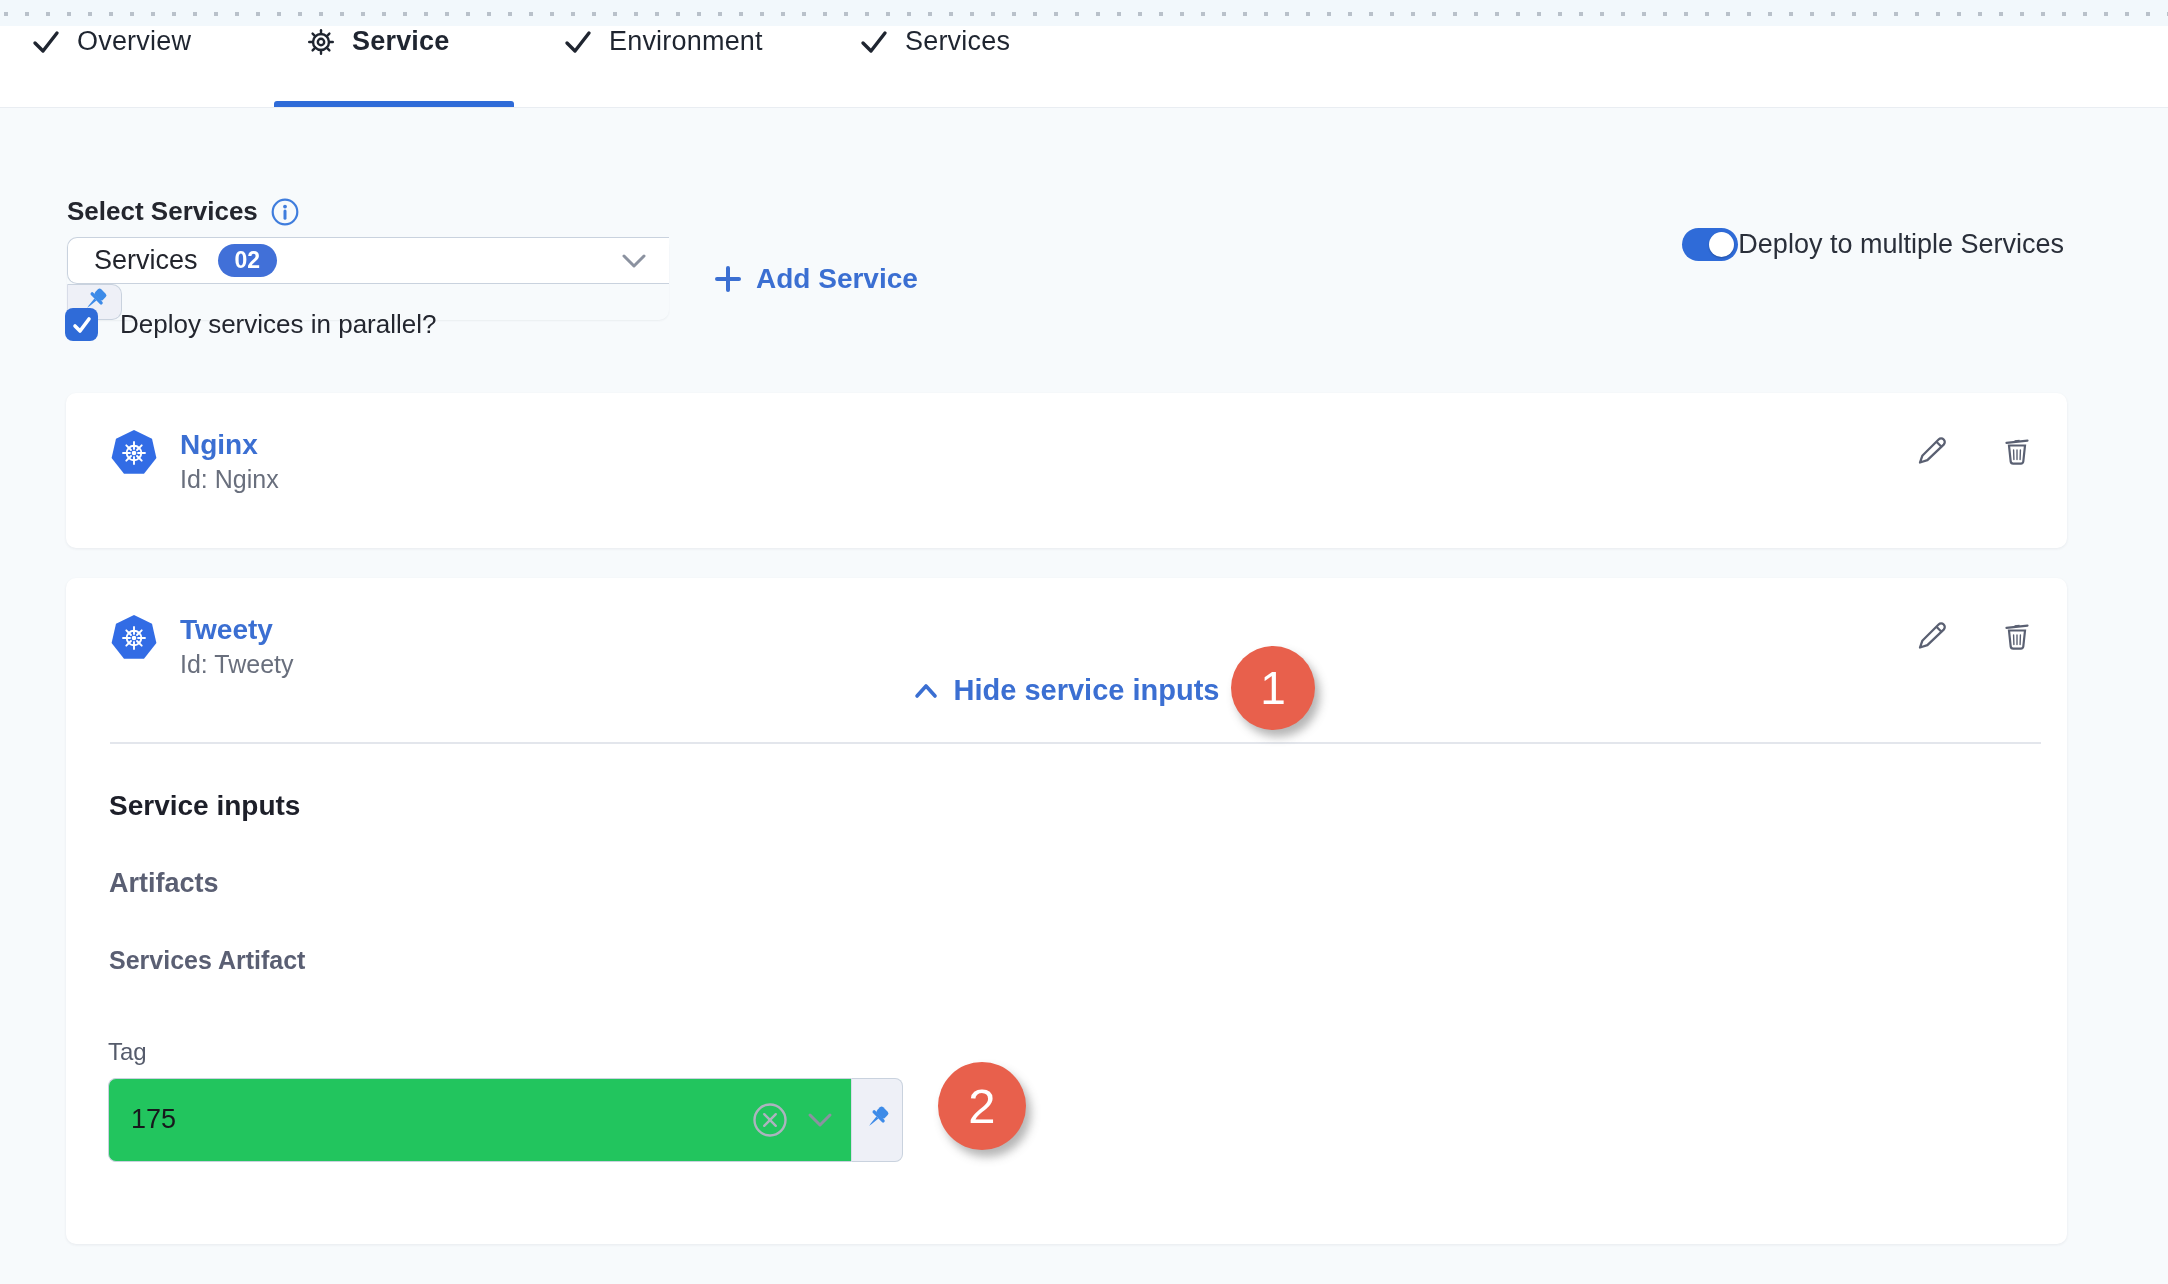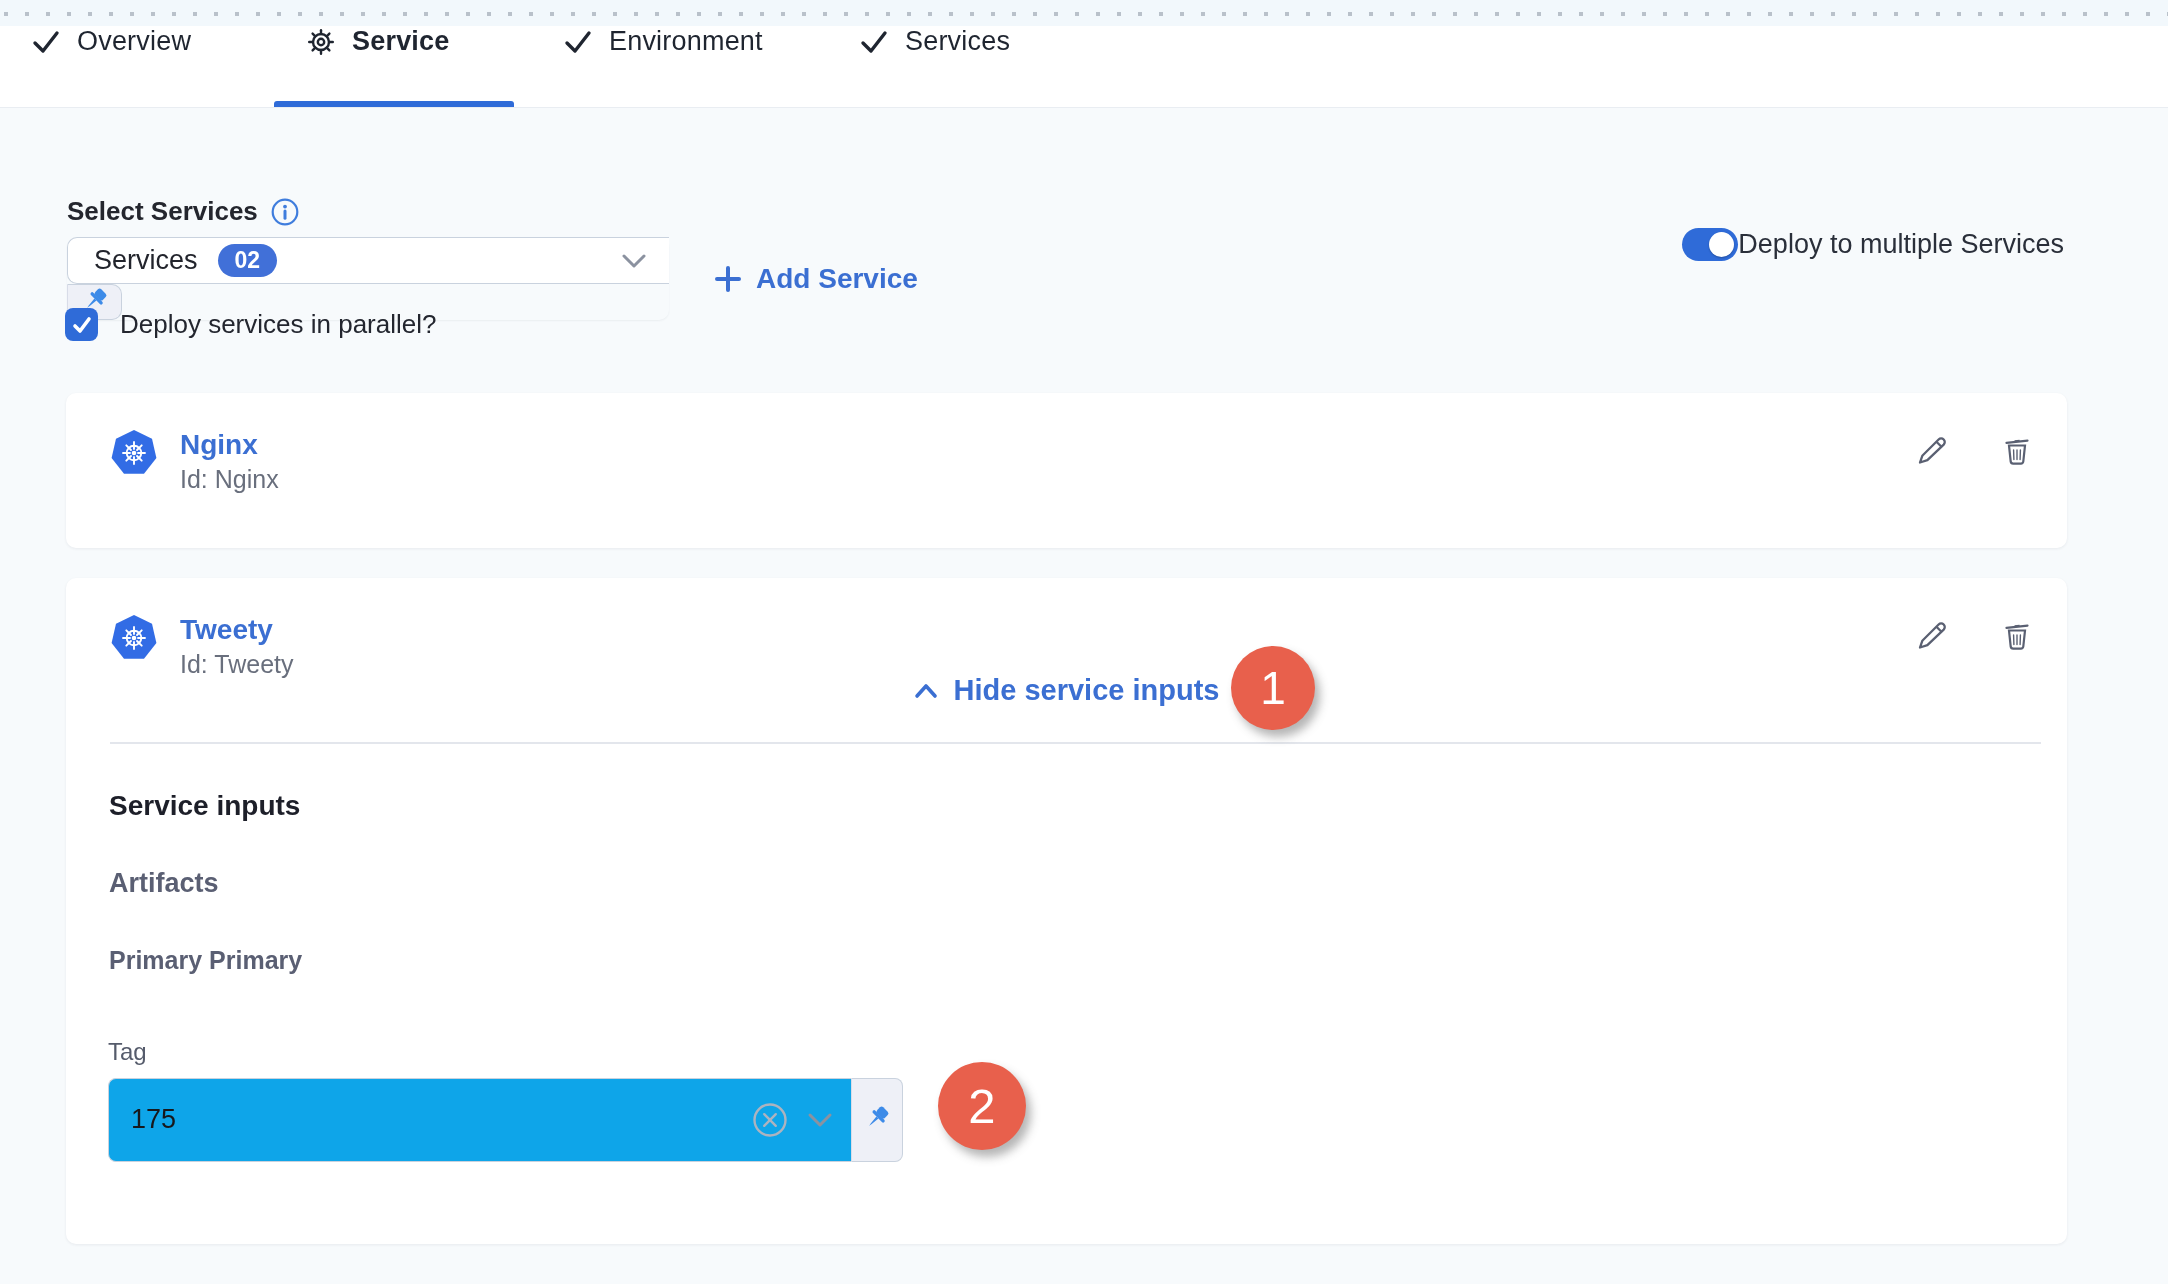--- a/index.html
+++ b/index.html
@@ -74,21 +74,21 @@
                background:none; border:none; }
   .card-divider { position:absolute; left:44px; right:26px; top:164px; height:2px; background:#e3e6ec; }
 
   .svc-inputs-heading { position:absolute; left:43px; top:212px; font-size:28px; font-weight:700; color:#1d1f29; }
   .artifacts-heading  { position:absolute; left:43px; top:290px; font-size:27px; font-weight:700; color:#5a5f73; }
   .primary-artifact   { position:absolute; left:43px; top:368px; font-size:25px; font-weight:700; color:#5a5f73; }
   .tag-label          { position:absolute; left:42px; top:460px; font-size:24px; font-weight:500; color:#555b6b; }
 
   .input-group { position:absolute; left:42px; top:500px; width:795px; height:84px; display:flex;
                  border-radius:8px; }
-  .input-box { flex:1; background:#0ea5e9; border:1.5px solid #c9d2de; border-right:none;
+  .input-box { flex:1; background:#22c55e; border:1.5px solid #c9d2de; border-right:none;
                border-radius:8px 0 0 8px; display:flex; align-items:center; padding:0 18px 1px 22px; gap:18px; }
   .input-box input { flex:1; border:none; outline:none; font-family:inherit; font-size:27px; color:#17181c; min-width:0; background:transparent; }
   .input-pin { width:52px; background:#eef0f7; border:1.5px solid #c9d2de; border-left:1.5px solid #d8dce8;
                border-radius:0 8px 8px 0; display:flex; align-items:center; justify-content:center; cursor:pointer; }
 
   
   .annot { position:absolute; border-radius:50%; background:#e8604c; color:#ffffff;
            display:flex; align-items:center; justify-content:center;
            box-shadow:5px 7px 10px rgba(90,90,90,.45); }
   .annot.a1 { left:1231px; top:646px; width:84px; height:84px; font-size:46px; }
@@ -311,21 +311,21 @@
             <polyline points="3,13 12,3 21,13" fill="none" stroke="#3b6fd2" stroke-width="3.6" stroke-linecap="round" stroke-linejoin="round"></polyline>
           </svg>
       </span>
       <span>Hide service inputs</span>
     </button>
 
     <div class="card-divider"></div>
 
     <h3 class="svc-inputs-heading">Service inputs</h3>
     <h4 class="artifacts-heading">Artifacts</h4>
-    <h5 class="primary-artifact">Primary Primary</h5>
+    <h5 class="primary-artifact">Services Artifact</h5>
 
     <div class="tag-label">Tag</div>
 
     <div class="input-group">
       <div class="input-box">
         <input type="text" value="175" style="">
         <span class="icon action">
           <svg width="38" height="38" viewBox="0 0 38 38">
             <circle cx="19" cy="19" r="15.5" fill="none" stroke="#adb3bf" stroke-width="2.4"></circle>
             <line x1="13.2" y1="13.2" x2="24.8" y2="24.8" stroke="#adb3bf" stroke-width="2.4" stroke-linecap="round"></line>

